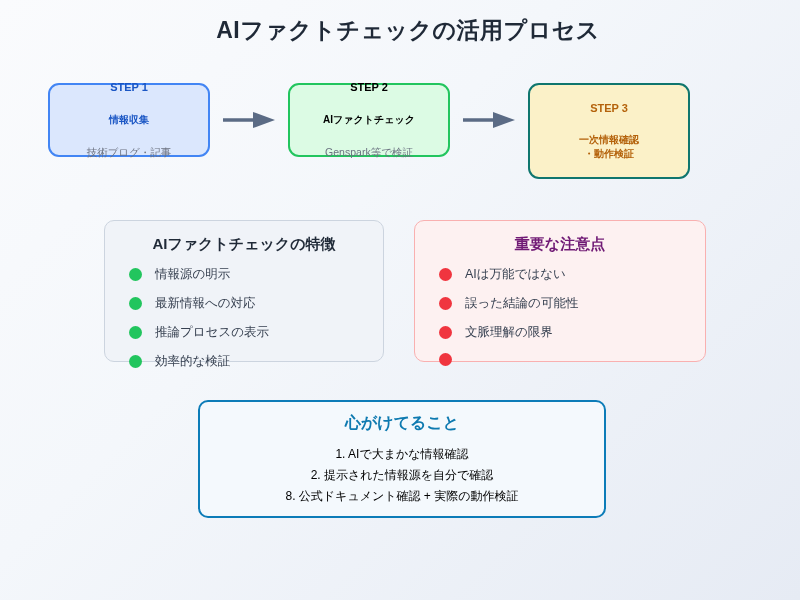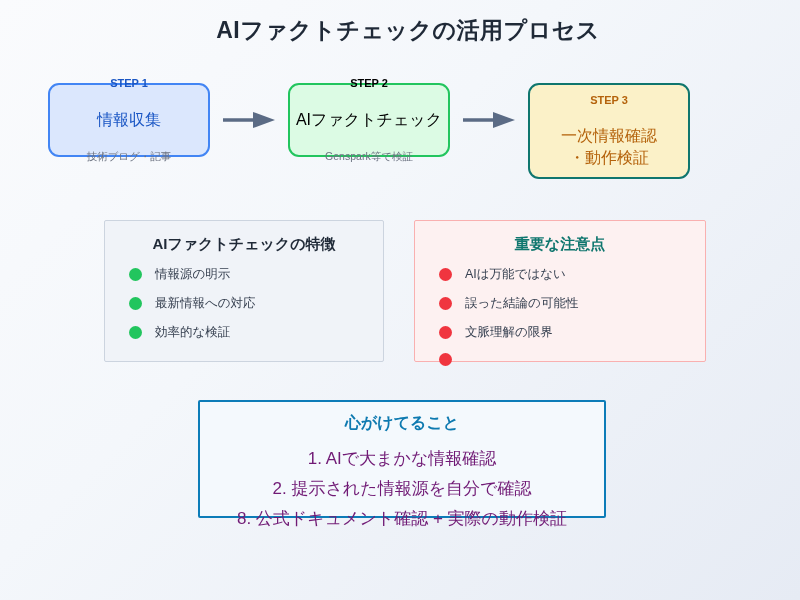--- a/index.html
+++ b/index.html
@@ -44,22 +44,22 @@
     align-items: center;
     justify-content: center;
   }
   .step-box .step-label {
     font-size: 11px;
     font-weight: bold;
     line-height: 1.25;
     text-align: right;
   }
   .step-box .step-main {
-    font-size: 16px;
-    font-weight: normal;
+    font-size: 10px;
+    font-weight: bold;
     line-height: 1.35;
     margin-top: 18px;
     white-space: pre-line;
   }
   .step-box .step-sub {
     font-size: 10.5px;
     line-height: 1.35;
     margin-top: 18px;
     color: #6b7280;
     white-space: pre-line;
@@ -93,21 +93,21 @@
     width: 54px;
     height: 20px;
   }
   #arrow1 { left: 223px; top: 110px; }
   #arrow2 { left: 463px; top: 110px; }
 
   
   .card {
     position: absolute;
     box-sizing: border-box;
-    border-radius: 2px;
+    border-radius: 10px;
   }
   .card-title {
     text-align: center;
     font-size: 15px;
     font-weight: bold;
     margin-top: 14px;
   }
   .bullet-list {
     list-style: none;
     margin: 12px 0 0 0;
@@ -134,42 +134,42 @@
     background: #f0f3f8;
   }
   #features .card-title { color: #1f2937; }
   #features .dot { background: #22c55e; }
 
   #warnings {
     left: 414px; top: 220px; width: 292px; height: 142px;
     border: 1.5px solid #f9b0b0;
     background: #fdf1f1;
   }
-  #warnings .card-title { color: #0f766e; }
+  #warnings .card-title { color: #701a75; }
   #warnings .dot { background: #f0353f; }
 
   #mindset {
     left: 198px; top: 400px; width: 408px; height: 118px;
     border: 2px solid #0c7cb8;
     background: #f4f9fd;
   }
   #mindset .card-title {
     color: #0e7ab0;
     font-size: 16px;
     margin-top: 11px;
   }
   .numbered-list {
     list-style: none;
     margin: 10px 0 0 0;
     padding: 0;
     text-align: center;
   }
   .numbered-item {
-    font-size: 17px;
-    color: #701a75;
+    font-size: 12px;
+    color: #000000;
     line-height: 1.75;
   }
 </style>
 </head>
 <body>
 
 <div id="canvas">
 
   <div class="page-title">AIファクトチェックの活用プロセス</div>
 
@@ -208,20 +208,24 @@
   <div class="card" id="features">
     <div class="card-title">AIファクトチェックの特徴</div>
     <ul class="bullet-list">
       <li class="bullet-item">
         <span class="dot"></span>
         <span>情報源の明示</span>
       </li>
       <li class="bullet-item">
         <span class="dot"></span>
         <span>最新情報への対応</span>
+      </li>
+      <li class="bullet-item">
+        <span class="dot"></span>
+        <span>推論プロセスの表示</span>
       </li>
       <li class="bullet-item">
         <span class="dot"></span>
         <span>効率的な検証</span>
       </li>
     </ul>
   </div>
 
   <div class="card" id="warnings">
     <div class="card-title">重要な注意点</div>

